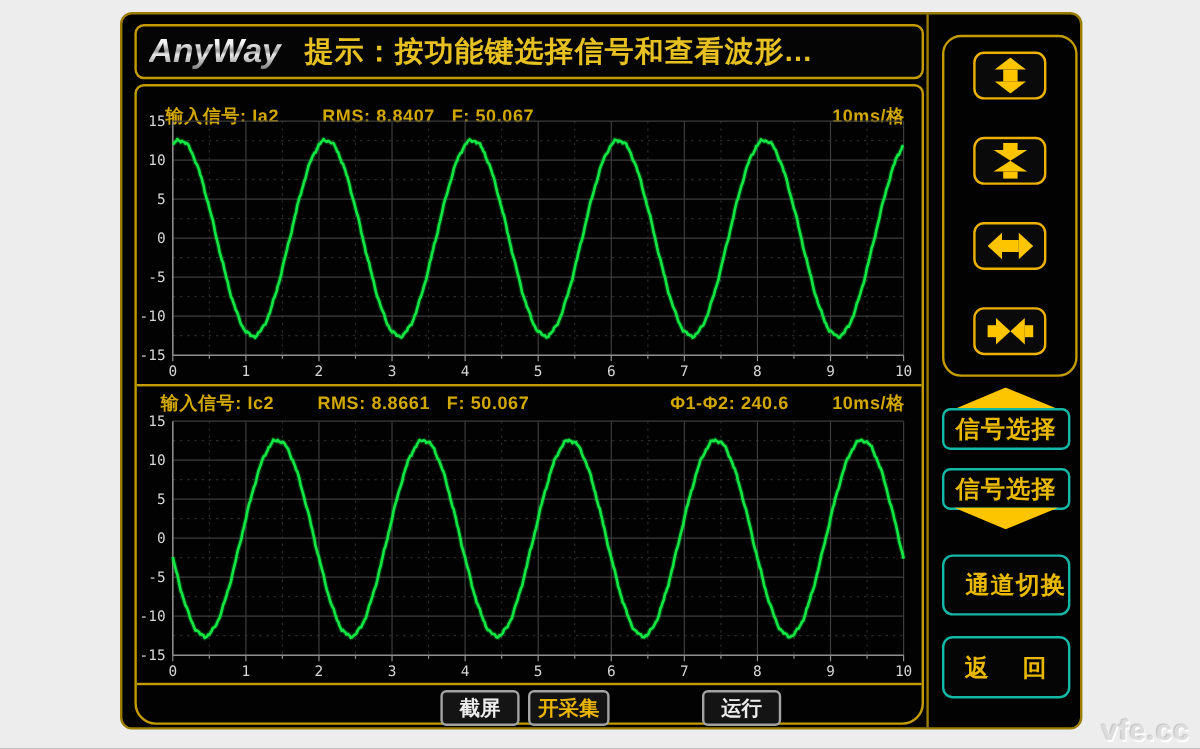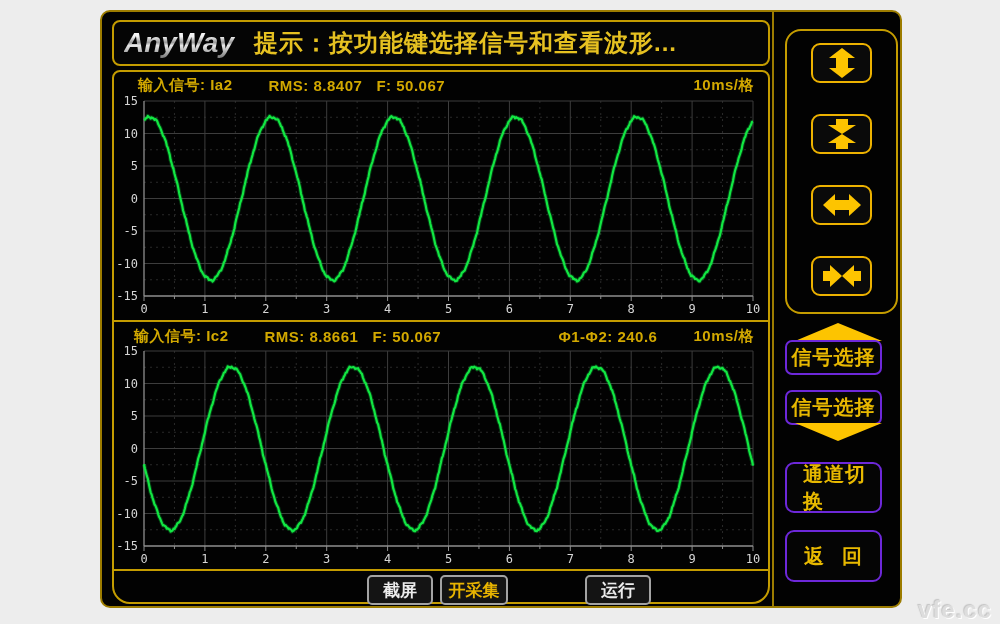--- a/index.html
+++ b/index.html
@@ -70,22 +70,22 @@
     position:absolute; left:11px; top:17px; width:113px; height:285px;
     border:2px solid #c49c00; border-radius:16px;
   }
   .arrow-btn {
     position:absolute; left:24px; width:61px; height:40px;
     background:#0a0a0a; border:2px solid #edb200; border-radius:9px;
     display:flex; align-items:center; justify-content:center;
     cursor:pointer;
   }
   .side-btn {
-    position:absolute; left:11px; width:97px;
-    background:#050505; border:2px solid #6d28d9; border-radius:7px;
+    position:absolute; left:11px; width:107px;
+    background:#050505; border:2px solid #14b8a6; border-radius:7px;
     display:flex; align-items:center; justify-content:center;
     color:#e8b900; font-size:20px; font-weight:bold; letter-spacing:1px;
     cursor:pointer;
   }
   .tri { position:absolute; left:21px; width:87px; height:18px; cursor:pointer; }
   .back-btn { justify-content:space-between; padding:0 17px; }
   
   .watermark {
     position:absolute; right:8px; bottom:0px;
     font-size:24px; font-weight:bold; letter-spacing:1px;
@@ -98,21 +98,21 @@
 
 <div class="screen">
 
   <div class="header-box">
     <span class="logo">AnyWay</span>
     <span class="prompt">提示：按功能键选择信号和查看波形...</span>
   </div>
 
   <div class="main-box">
 
-    <div class="info-bar" style="top:1px;padding-left:24px;">
+    <div class="info-bar" style="top:13px;padding-left:24px;">
       <span>输入信号: Ia2</span>
       <span class="rms">RMS: 8.8407</span>
       <span class="freq">F: 50.067</span>
       <span class="spacer"></span>
       <span>10ms/格</span>
     </div>
 
     <svg class="chart" style="top:22px;" id="chart0" viewBox="0 0 652 226">
         <line x1="58.45" y1="7" x2="58.45" y2="202" stroke="#2a2a2a" stroke-width="1" stroke-dasharray="2 4"></line>
         <line x1="119.35" y1="7" x2="119.35" y2="202" stroke="#2a2a2a" stroke-width="1" stroke-dasharray="2 4"></line>

